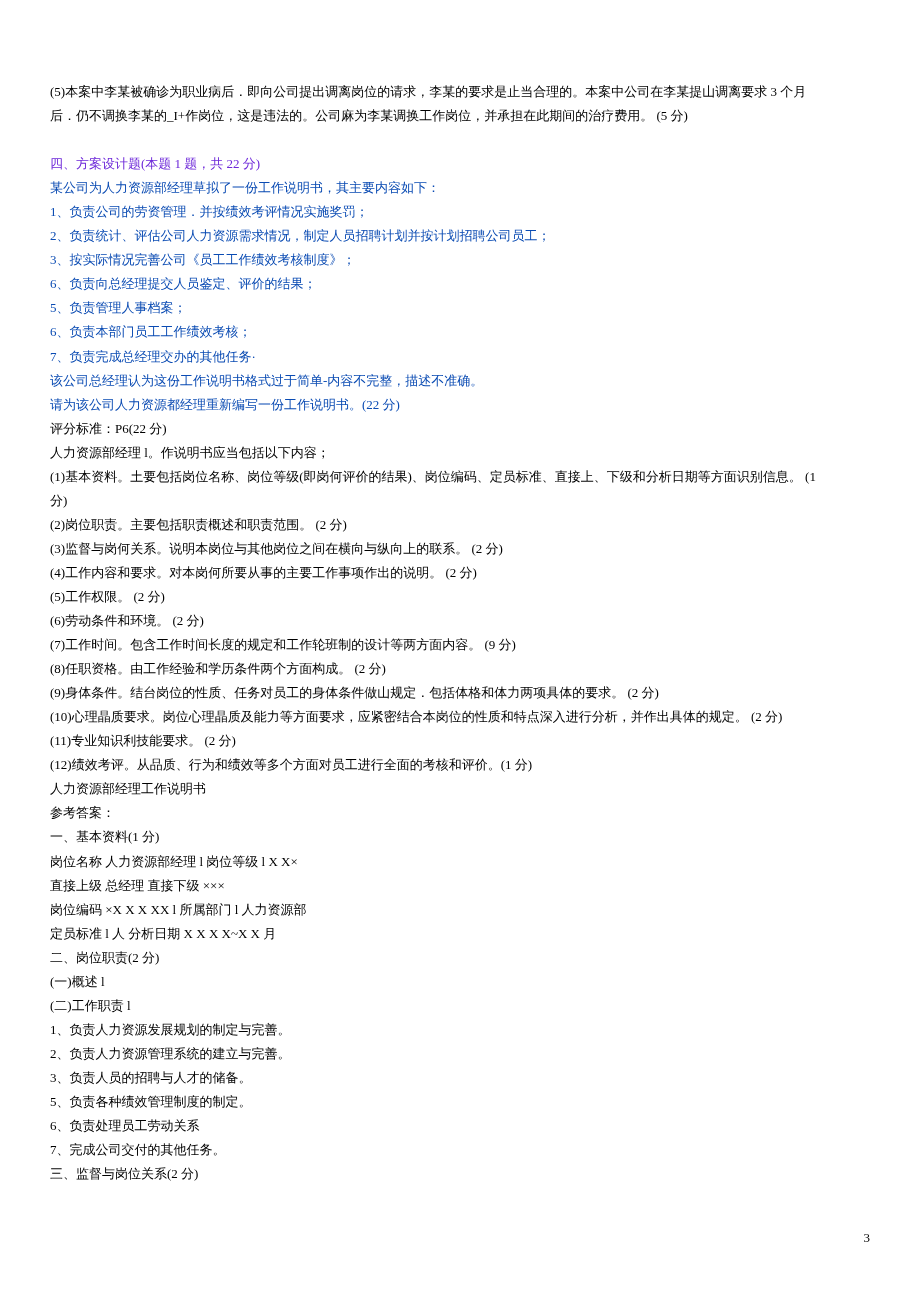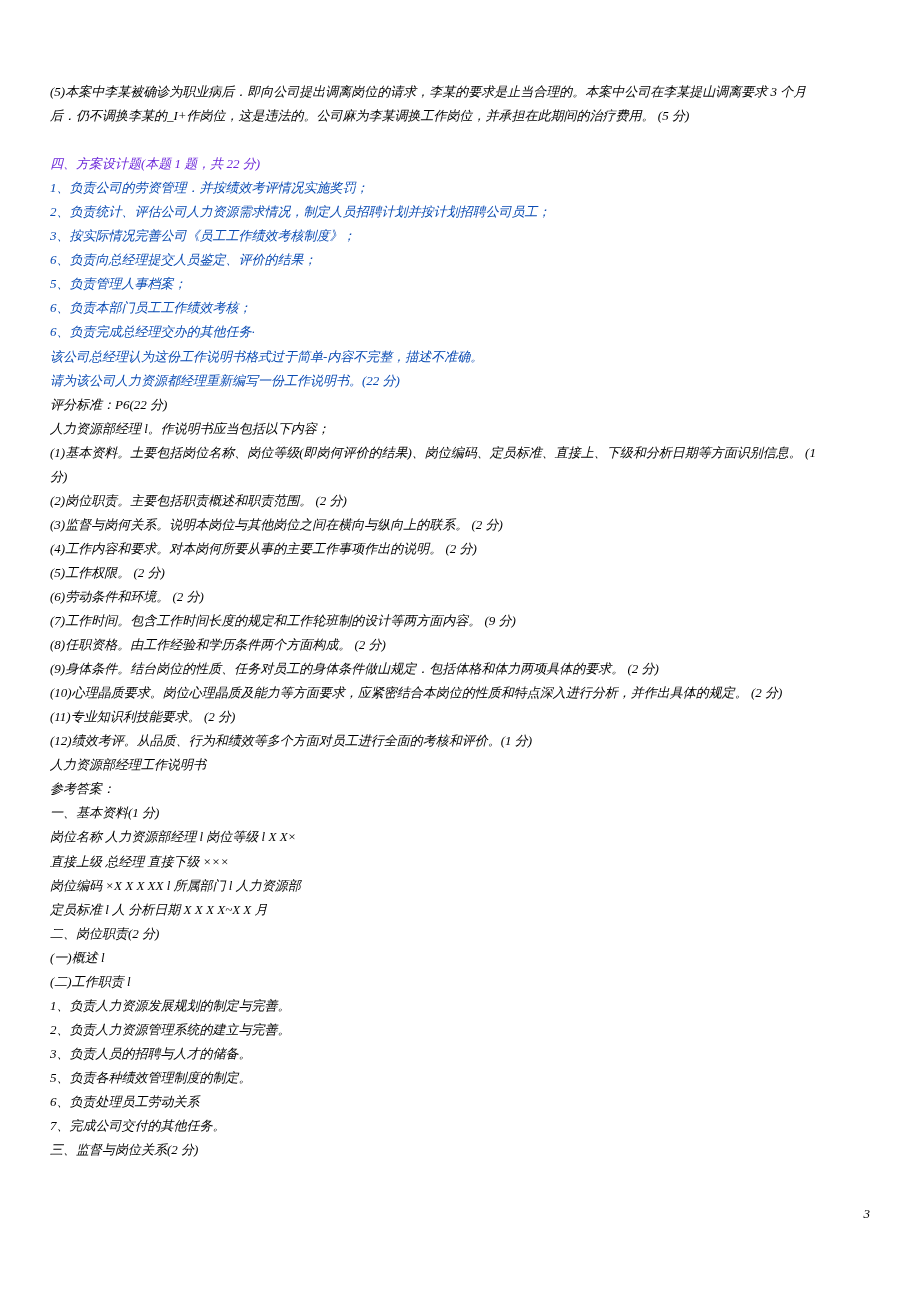--- a/index.html
+++ b/index.html
@@ -8,21 +8,20 @@
     line-height: 1.85;
     color: #000;
     background: #fff;
     margin: 0;
     padding: 80px 50px 50px 50px;
     width: 920px;
     box-sizing: border-box;
   }
   .page {
     width: 100%;
-    font-style: italic;
   }
   p {
     margin: 0;
     padding: 0;
   }
   .red { color: #6d28d9; }
   .blue { color: #0a4bb3; }
   .black { color: #000; }
   .page-num {
     text-align: right;
@@ -34,27 +33,28 @@
 <body>
 
 <div class="page">
 
   <p class="black">(5)本案中李某被确诊为职业病后．即向公司提出调离岗位的请求，李某的要求是止当合理的。本案中公司在李某提山调离要求 3 个月</p>
   <p class="black">后．仍不调换李某的_I+作岗位，这是违法的。公司麻为李某调换工作岗位，并承担在此期间的治疗费用。 (5 分)</p>
 
   <p>&nbsp;</p>
 
   <p class="red">四、方案设计题(本题 1 题，共 22 分)</p>
+  <p class="blue">某公司为人力资源部经理草拟了一份工作说明书，其主要内容如下：</p>
   <p class="blue">1、负责公司的劳资管理．并按绩效考评情况实施奖罚；</p>
   <p class="blue">2、负责统计、评估公司人力资源需求情况，制定人员招聘计划并按计划招聘公司员工；</p>
   <p class="blue">3、按实际情况完善公司《员工工作绩效考核制度》；</p>
   <p class="blue">6、负责向总经理提交人员鉴定、评价的结果；</p>
   <p class="blue">5、负责管理人事档案；</p>
   <p class="blue">6、负责本部门员工工作绩效考核；</p>
-  <p class="blue">6、负责完成总经理交办的其他任务·</p>
+  <p class="blue">7、负责完成总经理交办的其他任务·</p>
   <p class="blue">该公司总经理认为这份工作说明书格式过于简单-内容不完整，描述不准确。</p>
   <p class="blue">请为该公司人力资源都经理重新编写一份工作说明书。(22 分)</p>
 
   <p class="black">评分标准：P6(22 分)</p>
   <p class="black">人力资源部经理 l。作说明书应当包括以下内容；</p>
   <p class="black">(1)基本资料。土要包括岗位名称、岗位等级(即岗何评价的结果)、岗位编码、定员标准、直接上、下级和分析日期等方面识别信息。 (1</p>
   <p class="black">分)</p>
   <p class="black">(2)岗位职责。主要包括职责概述和职责范围。 (2 分)</p>
   <p class="black">(3)监督与岗何关系。说明本岗位与其他岗位之间在横向与纵向上的联系。 (2 分)</p>
   <p class="black">(4)工作内容和要求。对本岗何所要从事的主要工作事项作出的说明。 (2 分)</p>

